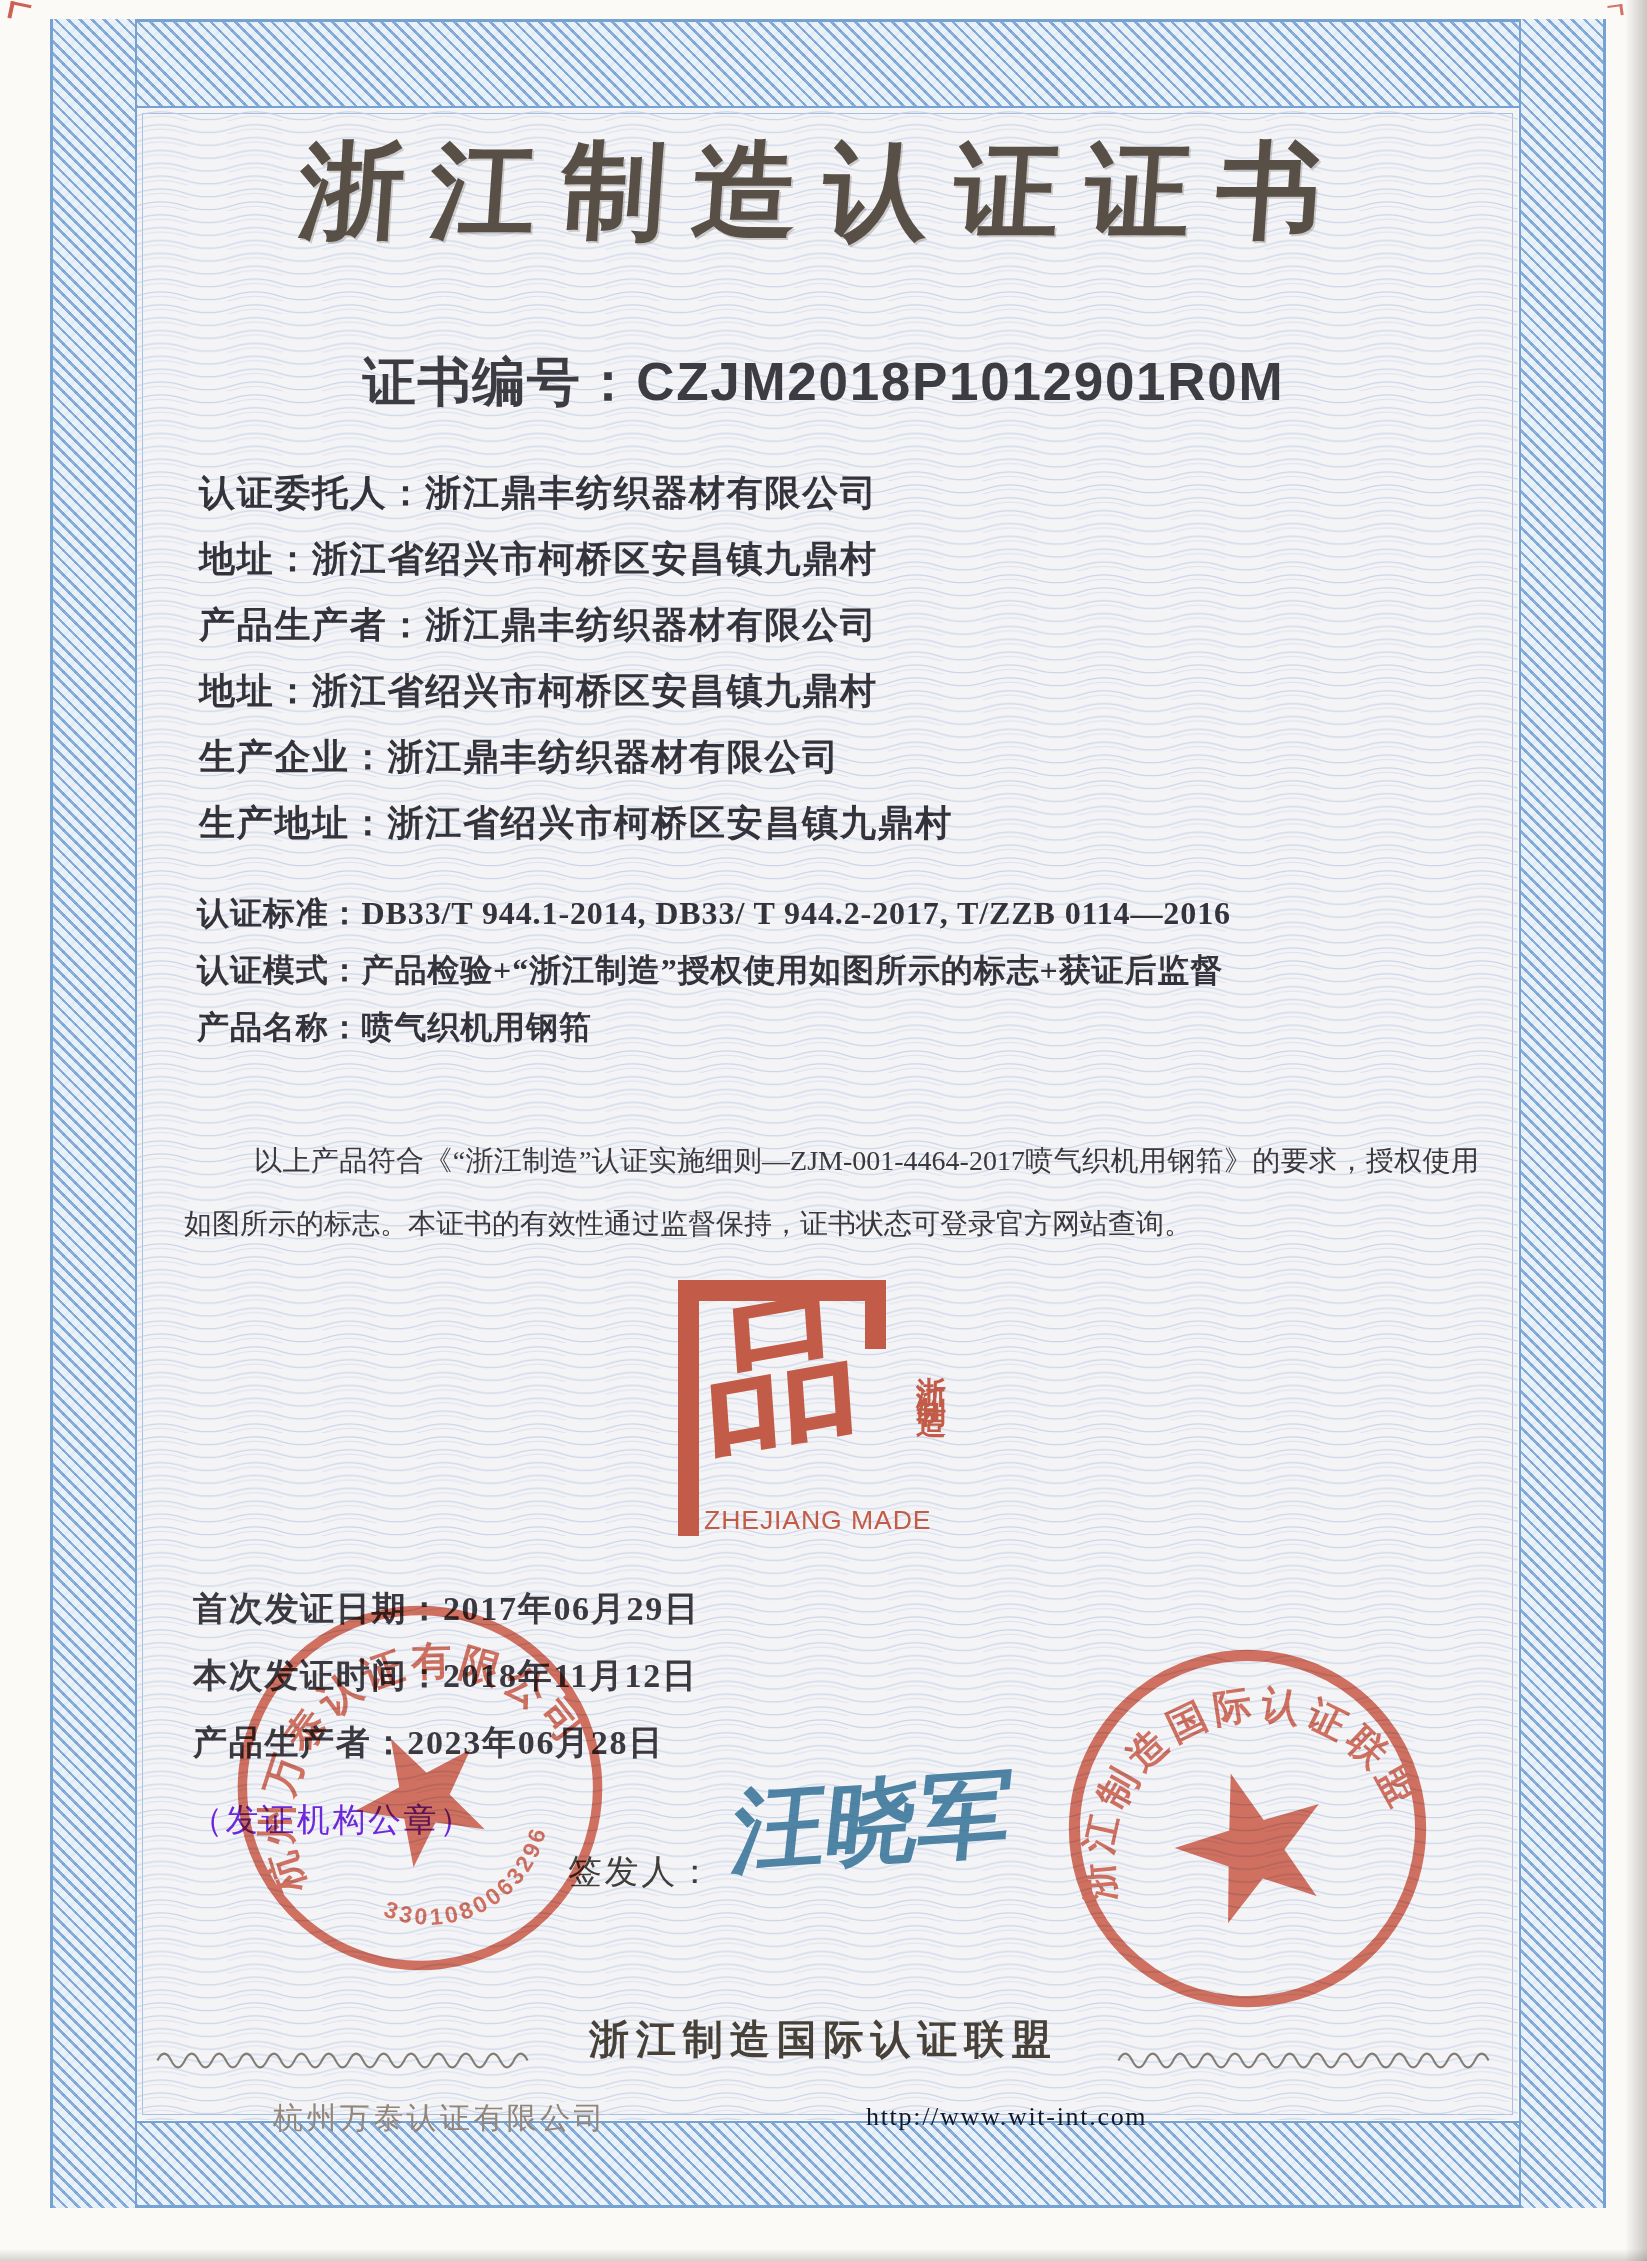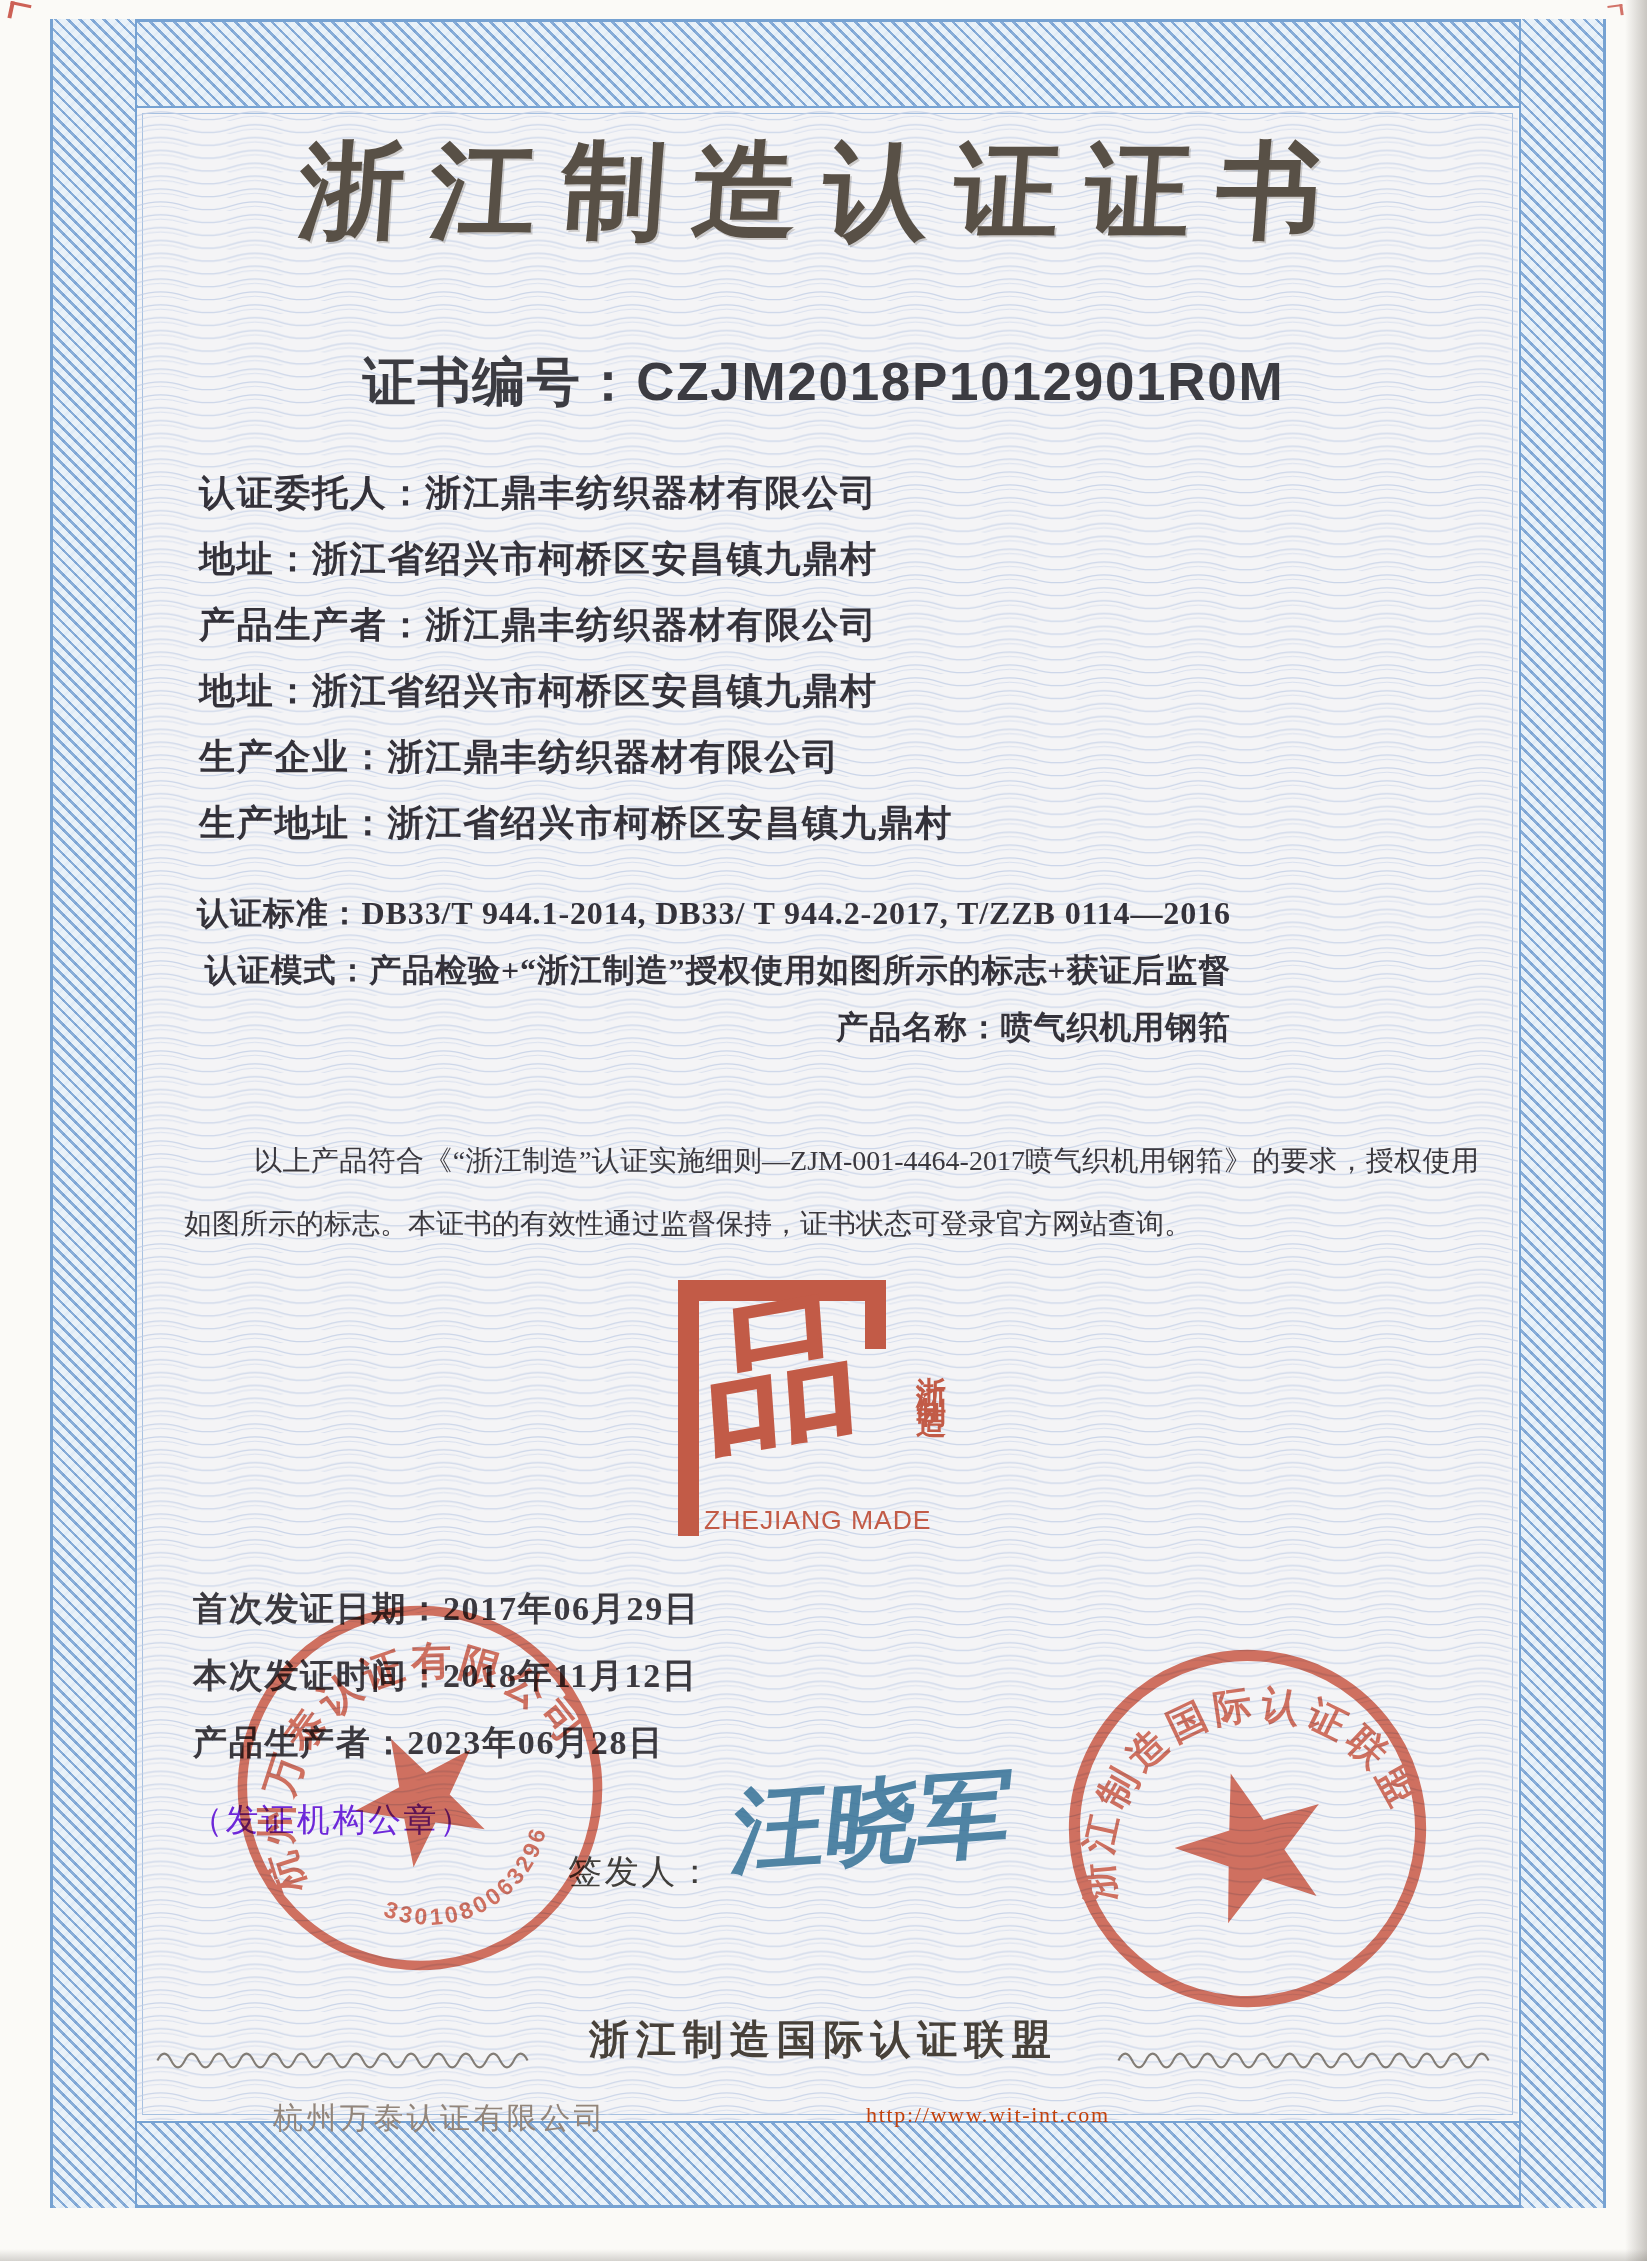--- a/index.html
+++ b/index.html
@@ -42,21 +42,21 @@
   .cert-no {
     position:absolute; left:0; width:100%; top:347px; text-align:center; z-index:2;
     font-family:"Liberation Sans","DejaVu Sans",sans-serif;
     font-size:53px; font-weight:700; color:#3c3c42; letter-spacing:1.7px; white-space:nowrap;
   }
   .info-block { position:absolute; left:199px; top:460px; z-index:2; }
   .info-block .line { font-size:36px; font-weight:700; letter-spacing:1.7px;
     line-height:66px; white-space:nowrap; color:#34323a; }
   .spec-block { position:absolute; left:197px; top:885px; z-index:2; }
   .spec-block .line { font-size:32px; font-weight:700; letter-spacing:0.9px;
-    line-height:57px; white-space:nowrap; color:#34323a;text-align:right; }
+    line-height:57px; white-space:nowrap; color:#34323a; }
   .statement {
     position:absolute; left:184px; top:1129px; width:1295px; z-index:2;
     font-size:28px; line-height:63px; text-align:justify; text-indent:70px;
     color:#3a383e; font-weight:500;
   }
   
   .logo { position:absolute; left:678px; top:1280px; width:273px; height:256px; z-index:2; }
   .logo .bar { position:absolute; background:#c25b47; }
   .logo .bar-left { left:0; top:0; width:20.6px; height:100%; }
   .logo .bar-top { left:0; top:0; width:208px; height:20.6px; }
@@ -87,21 +87,21 @@
   .seal-right { left:1059px; top:1640px; transform:rotate(-17deg); }
   
   .footer-alliance { position:absolute; left:0; width:100%; top:2012px; text-align:center; z-index:2;
     font-size:40px; font-weight:700; letter-spacing:6.9px; color:#47413a; white-space:nowrap; }
   .flourish { position:absolute; top:2045px; z-index:2; }
   .flourish-left { left:154px; }
   .flourish-right { left:1115px; }
   .footer-company { position:absolute; left:273px; top:2098px; z-index:2;
     font-size:30px; letter-spacing:3.4px; color:#92857a; white-space:nowrap; }
   .footer-url { position:absolute; left:866px; top:2102px; z-index:2;
-    font-size:22px; letter-spacing:1.7px; color:#c2410c; white-space:nowrap; }
+    font-size:26px; letter-spacing:1.7px; color:#0f172a; white-space:nowrap; }
 </style>
 </head>
 <body>
 
 <div class="page">
 
   <div class="band band-top"></div>
   <div class="band band-bottom"></div>
   <div class="band band-left"></div>
   <div class="band band-right"></div>

